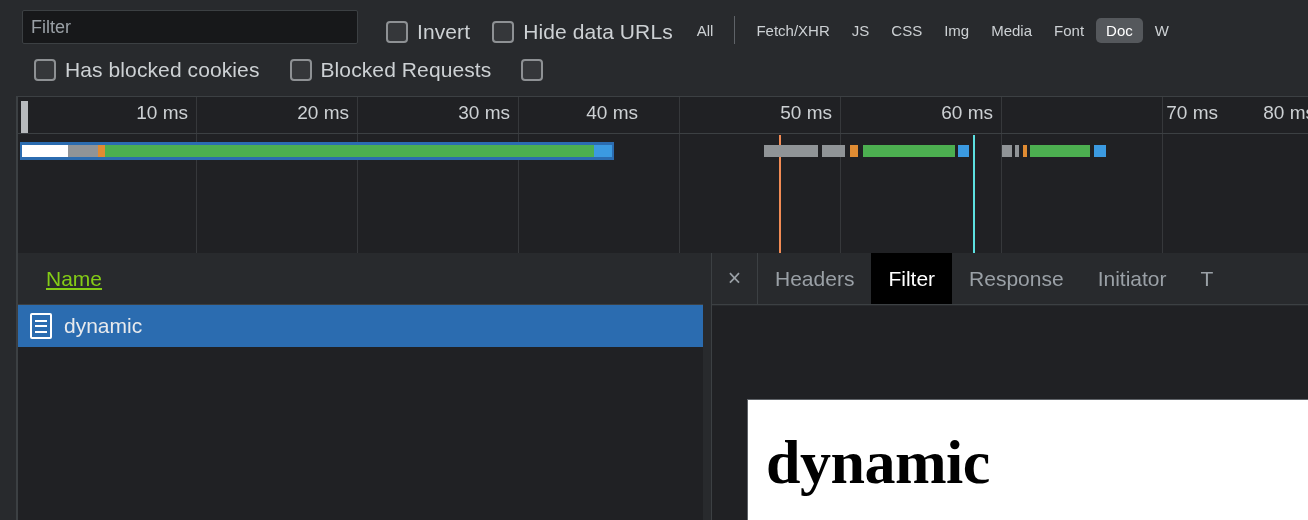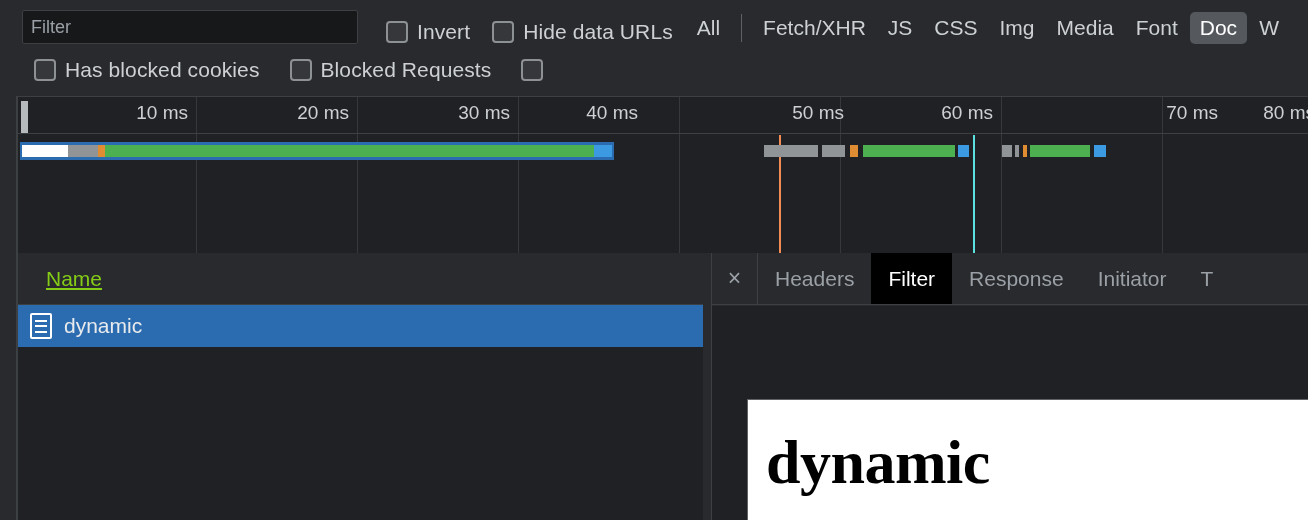--- a/index.html
+++ b/index.html
@@ -56,21 +56,21 @@
     white-space: nowrap;
     letter-spacing: 0.1px;
   }
 
   .type-filters {
     display: flex; align-items: center;
     margin-left: 14px;
     gap: 2px;
   }
   .type-btn {
-    font-size: 21px;
+    font-size: 15px;
     color: #cdd1d4;
     padding: 4px 10px;
     border-radius: 5px;
     white-space: nowrap;
     cursor: default;
     background: transparent;
     border: none;
     font-family: "Liberation Sans", sans-serif;
   }
   .type-btn.selected {
@@ -315,21 +315,21 @@
     <div id="ticks">
         <div class="tick" style="left: 178px;"></div>
         <div class="tick-label" style="left: 178px;">10 ms</div>
         <div class="tick" style="left: 339px;"></div>
         <div class="tick-label" style="left: 339px;">20 ms</div>
         <div class="tick" style="left: 500px;"></div>
         <div class="tick-label" style="left: 500px;">30 ms</div>
         <div class="tick" style="left: 661px;"></div>
         <div class="tick-label" style="left: 628px;">40 ms</div>
         <div class="tick" style="left: 822px;"></div>
-        <div class="tick-label" style="left: 822px; margin-left: 12px;">50 ms</div>
+        <div class="tick-label" style="left: 822px;">50 ms</div>
         <div class="tick" style="left: 983px;"></div>
         <div class="tick-label" style="left: 983px;">60 ms</div>
         <div class="tick" style="left: 1144px;"></div>
         <div class="tick-label" style="left: 1208px;">70 ms</div>
         <div class="tick-label" style="left: 1305px;">80 ms</div>
       </div>
     <div class="ruler-bottom"></div>
     <div class="scrub-handle"></div>
     <div id="events">
         <div class="evt-line" style="left: 761px; background: rgb(242, 139, 84);"></div>

